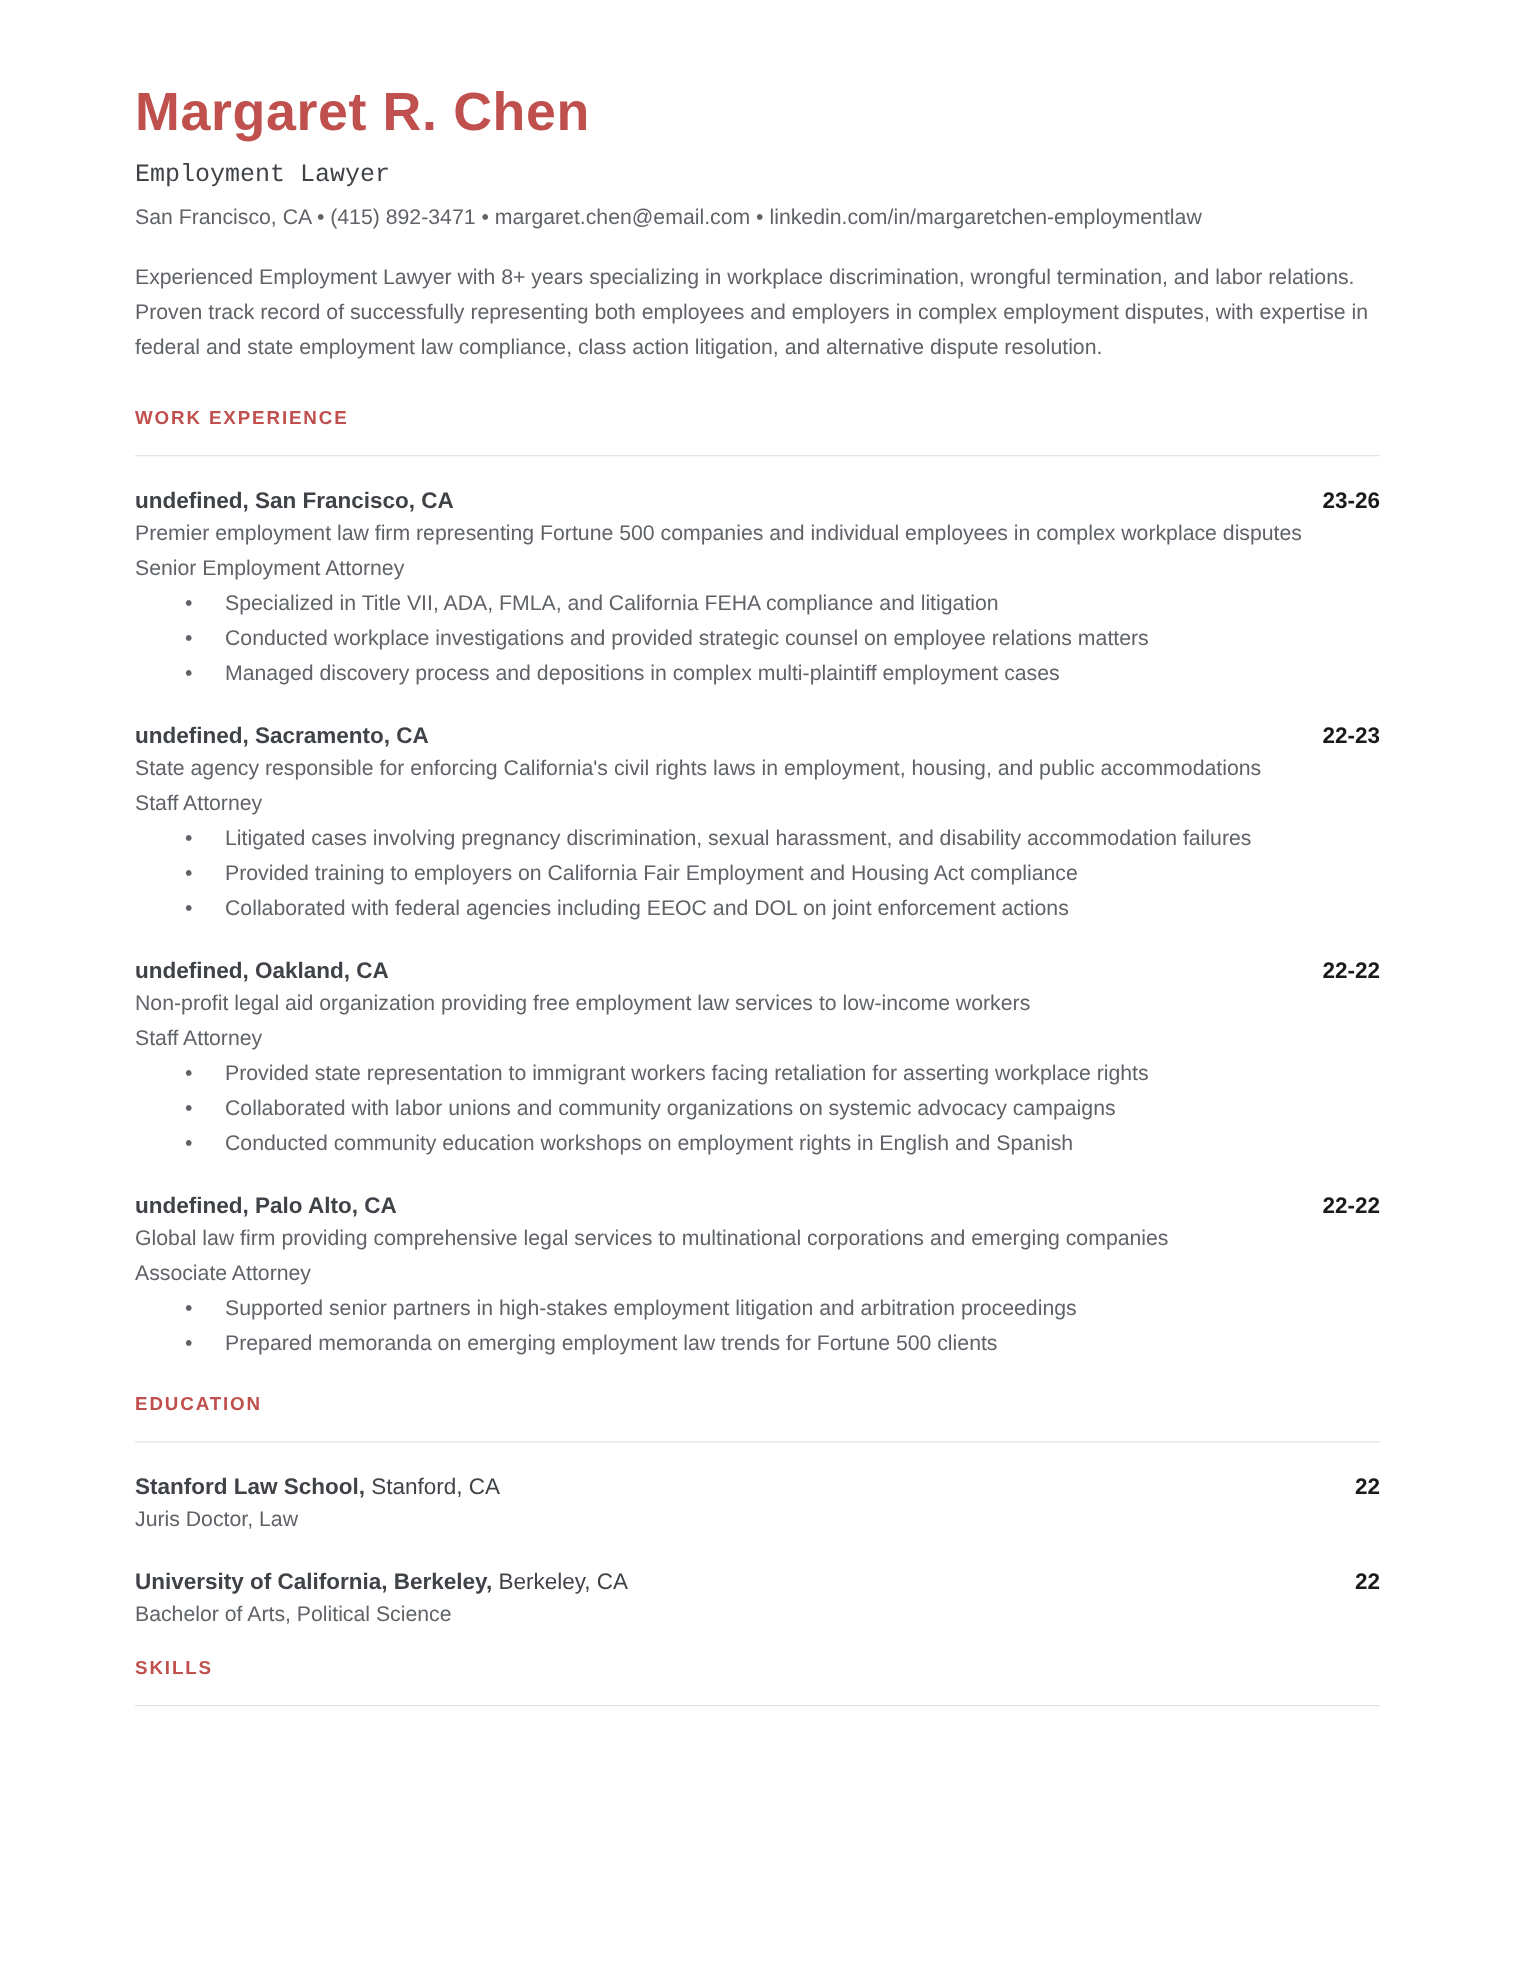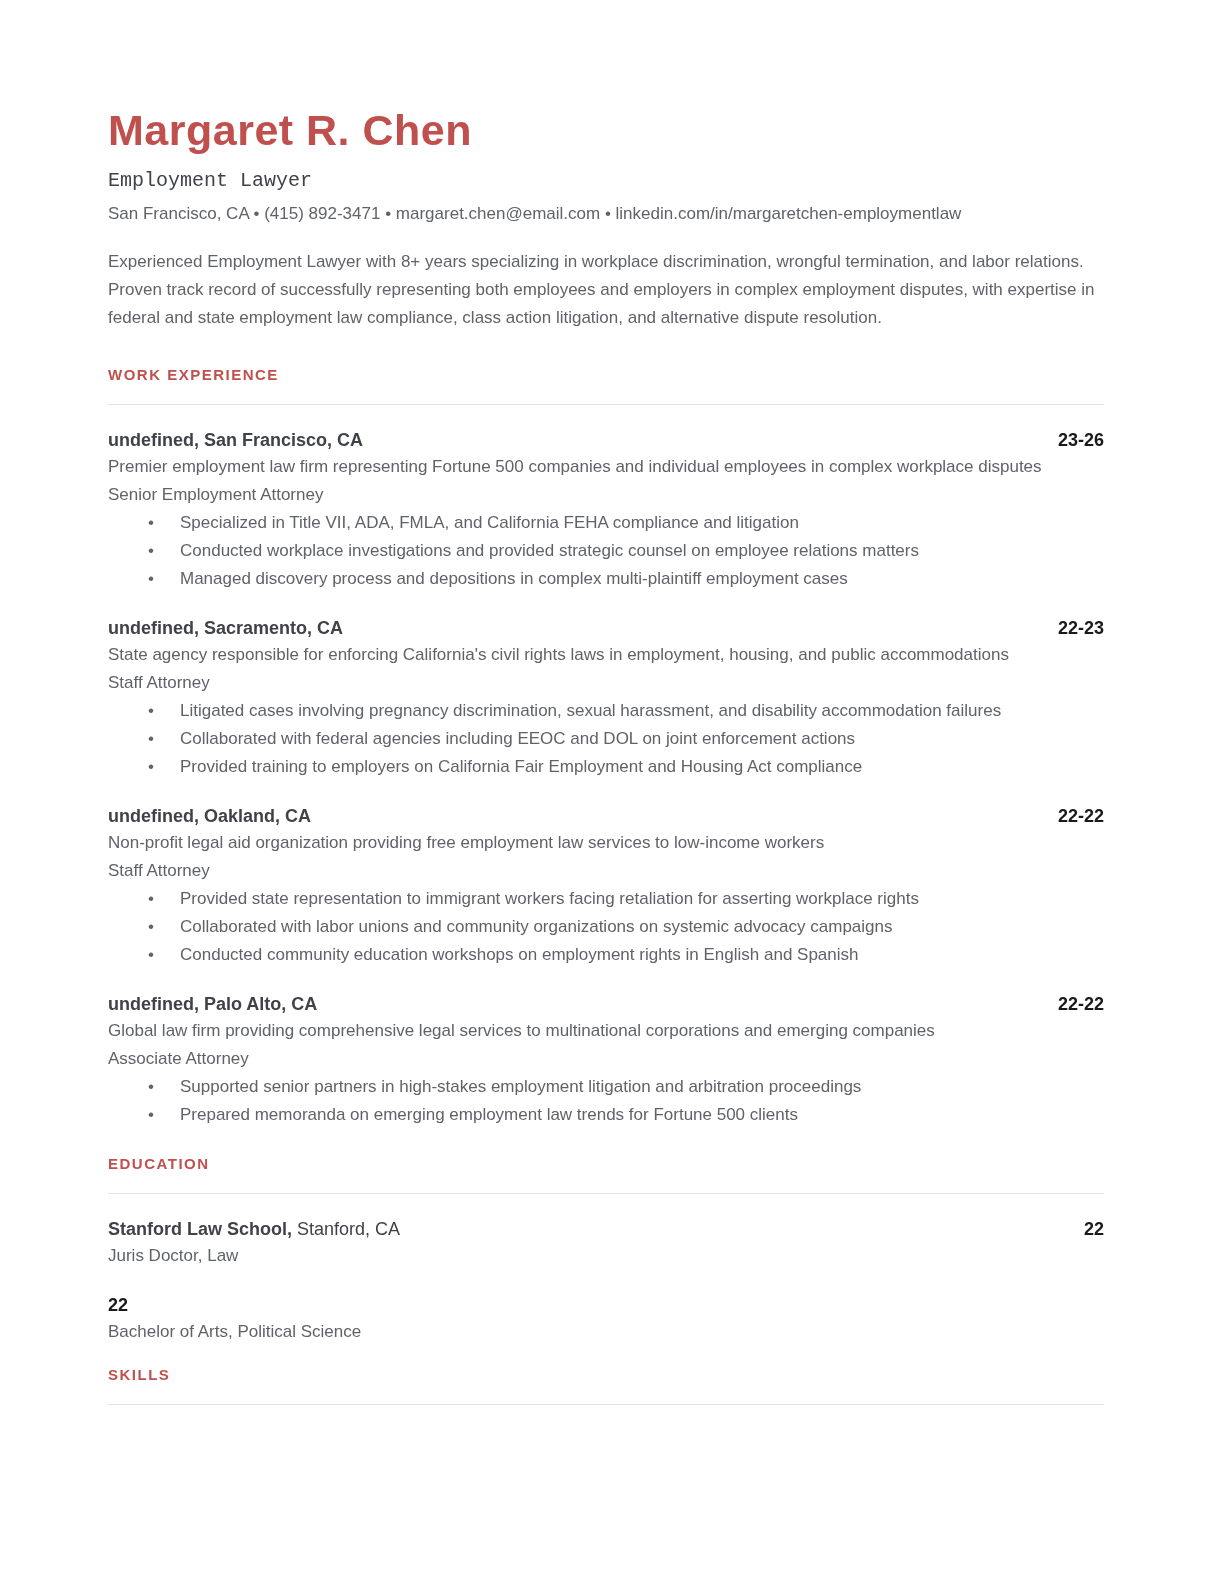--- a/index.html
+++ b/index.html
@@ -17,21 +17,20 @@
     background: #ffffff;
     overflow: hidden;
   }
   h1.name {
     font-size: 43px;
     line-height: 48px;
     font-weight: 700;
     color: var(--accent, #c0504d);
     letter-spacing: 0.5px;
     margin-bottom: 12px;
-    margin-top: 40px;
   }
   .job-title {
     font-size: 20px;
     line-height: 30px;
     font-weight: 400;
     color: var(--heading-text, #3f4348);
     margin-bottom: 6px;
     font-family: Liberation Mono, monospace;
   }
   .contact {
@@ -139,22 +138,22 @@
 
     <article class="job">
       <div class="row">
         <h3 class="employer">undefined, Sacramento, CA</h3>
         <span class="dates">22-23</span>
       </div>
       <p class="desc">State agency responsible for enforcing California's civil rights laws in employment, housing, and public accommodations</p>
       <p class="role">Staff Attorney</p>
       <ul class="bullets">
         <li>Litigated cases involving pregnancy discrimination, sexual harassment, and disability accommodation failures</li>
+        <li>Provided training to employers on California Fair Employment and Housing Act compliance</li>
         <li>Collaborated with federal agencies including EEOC and DOL on joint enforcement actions</li>
-        <li>Provided training to employers on California Fair Employment and Housing Act compliance</li>
       </ul>
     </article>
 
     <article class="job">
       <div class="row">
         <h3 class="employer">undefined, Oakland, CA</h3>
         <span class="dates">22-22</span>
       </div>
       <p class="desc">Non-profit legal aid organization providing free employment law services to low-income workers</p>
       <p class="role">Staff Attorney</p>
@@ -186,20 +185,21 @@
     <article class="edu-entry">
       <div class="row">
         <h3 class="school-line"><span class="school-name">Stanford Law School,</span> <span class="school-loc">Stanford, CA</span></h3>
         <span class="dates">22</span>
       </div>
       <p class="degree">Juris Doctor, Law</p>
     </article>
 
     <article class="edu-entry">
       <div class="row">
+        <h3 class="school-line"><span class="school-name">University of California, Berkeley,</span> <span class="school-loc">Berkeley, CA</span></h3>
         <span class="dates">22</span>
       </div>
       <p class="degree">Bachelor of Arts, Political Science</p>
     </article>
   </section>
 
   <section class="skills-section">
     <h2 class="section-heading">SKILLS</h2>
     <hr class="section-rule">
   </section>

